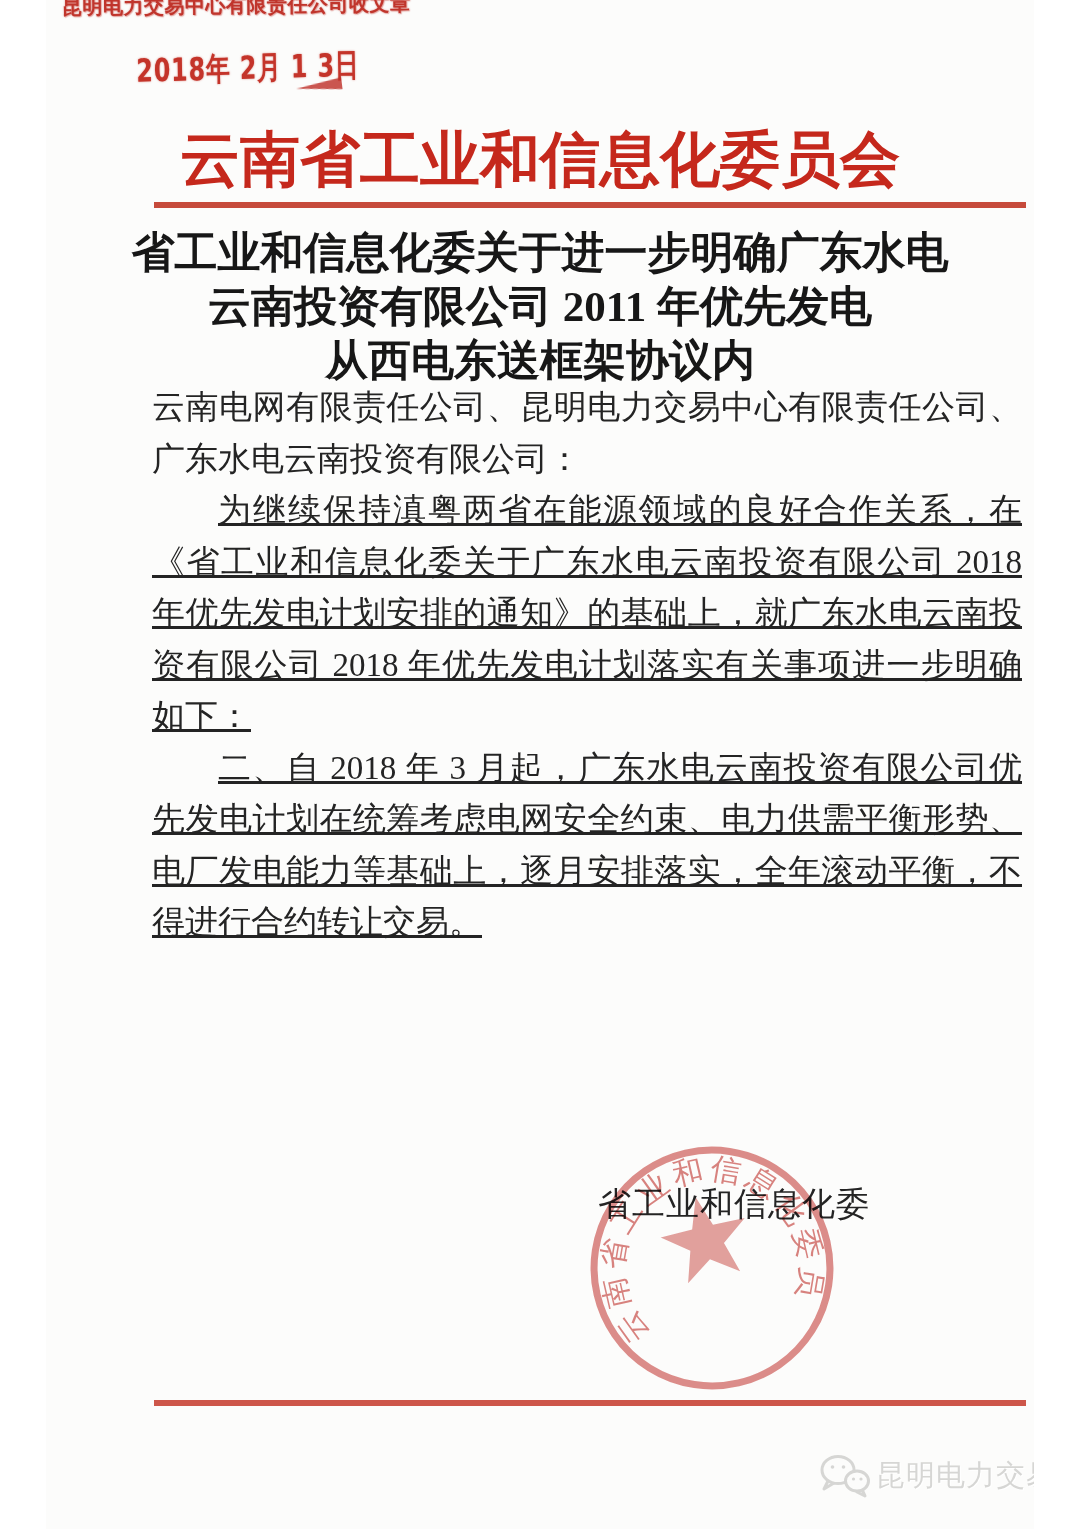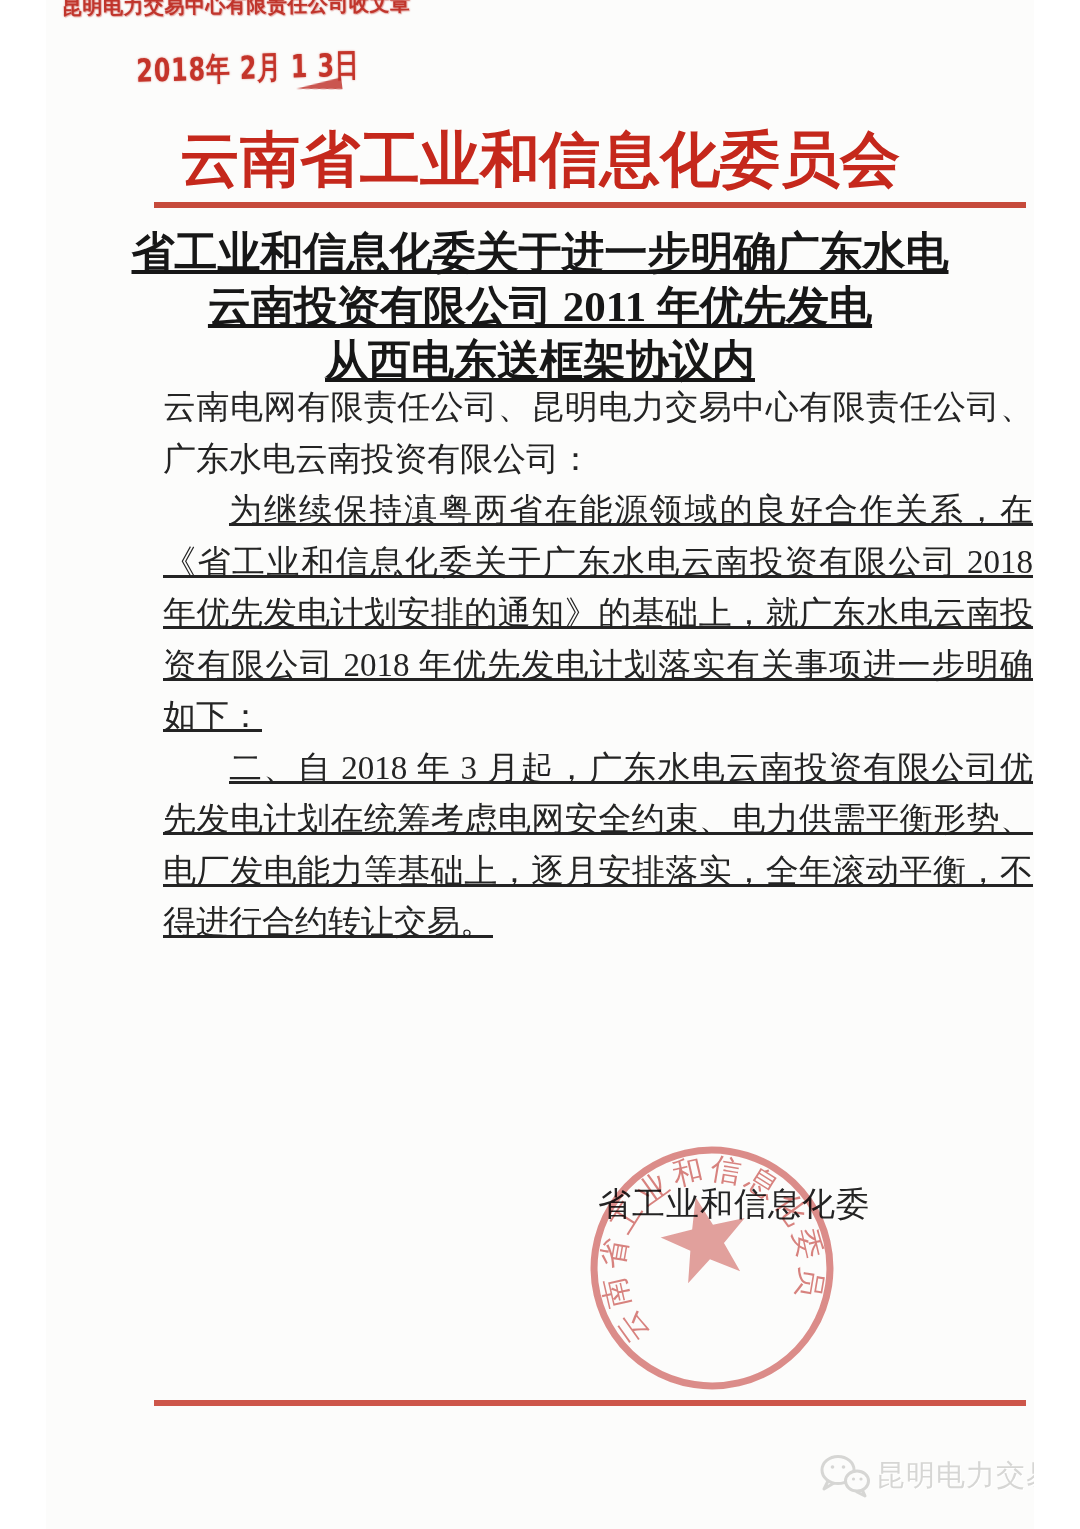--- a/index.html
+++ b/index.html
@@ -63,32 +63,30 @@
   .red-rule.top { top:202px; }
   .red-rule.bottom { top:1400px; border-top-color:#cd564a; border-bottom-color:#cd564a; }
 
   
   .doc-title {
     position:absolute; top:226px; left:0; width:100%;
     text-align:center;
     font-size:43px; font-weight:bold;
     color:#171717;
     line-height:54px;
-    text-decoration:underline;
   }
 
   
   .doc-body {
     position:absolute; top:382px; left:106px; width:870px;
     font-size:33px;
     line-height:51.5px;
     color:#242424;
     text-align:justify;
     text-justify:inter-ideograph;
-    margin-left:11px;
   }
   .doc-body p { margin:0; }
   .doc-body p.indent { text-indent:66px;text-decoration:underline; }
 
   
   .sig-org {
     position:absolute; top:1182px; left:552px;
     font-size:33px; color:#242424; letter-spacing:1px;
     z-index:2; white-space:nowrap;
   }

